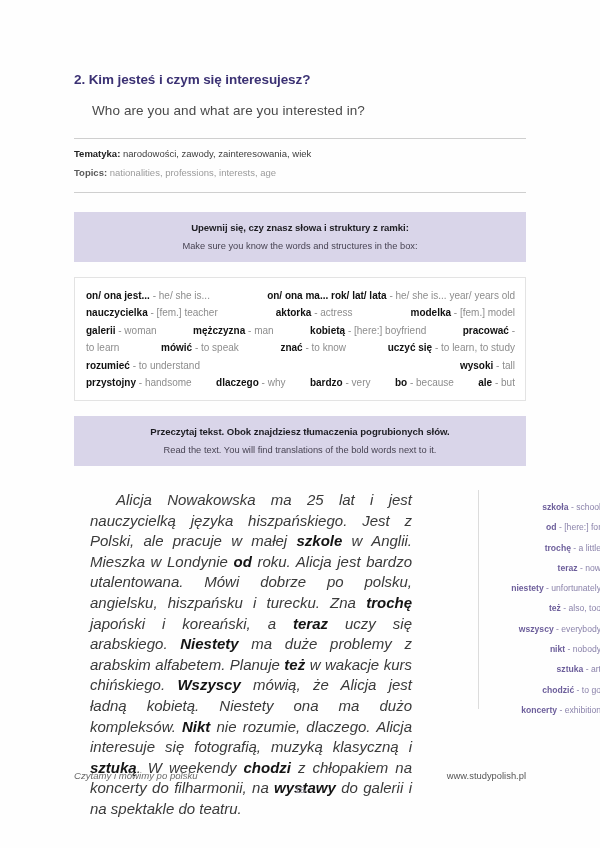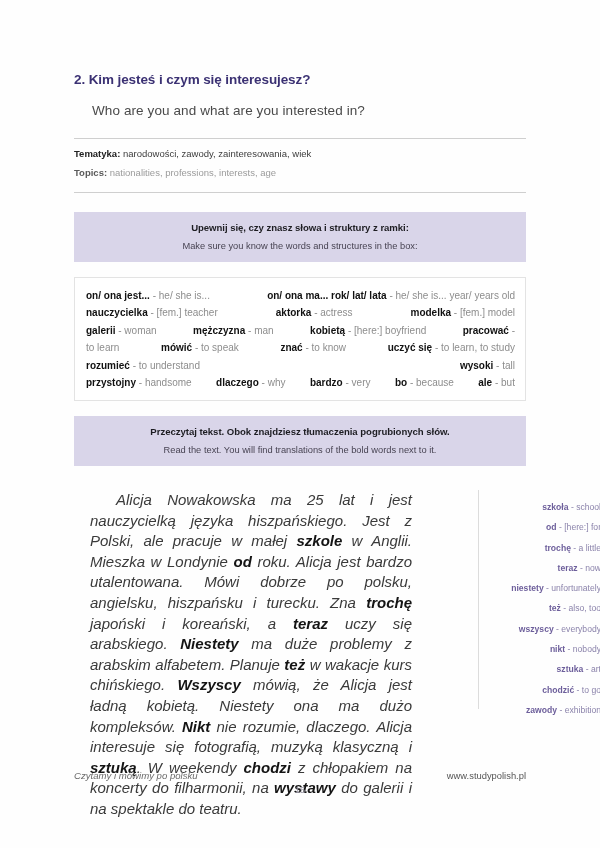--- a/index.html
+++ b/index.html
@@ -262,21 +262,21 @@
         <div class="gl-row"><b>szkoła</b><span> - school</span></div>
         <div class="gl-row"><b>od</b><span> - [here:] for</span></div>
         <div class="gl-row"><b>trochę</b><span> - a little</span></div>
         <div class="gl-row"><b>teraz</b><span> - now</span></div>
         <div class="gl-row"><b>niestety</b><span> - unfortunately</span></div>
         <div class="gl-row"><b>też</b><span> - also, too</span></div>
         <div class="gl-row"><b>wszyscy</b><span> - everybody</span></div>
         <div class="gl-row"><b>nikt</b><span> - nobody</span></div>
         <div class="gl-row"><b>sztuka</b><span> - art</span></div>
         <div class="gl-row"><b>chodzić</b><span> - to go</span></div>
-        <div class="gl-row"><b>zawody</b><span>  - exhibition</span></div>
+        <div class="gl-row"><b>koncerty</b><span>  - exhibition</span></div>
       </div>
 
     <div class="footer-left">Czytamy i mówimy po polsku</div>
     <div class="footer-right">www.studypolish.pl</div>
     <div class="footer-page">15</div>
 
   </div>
 </div>
 
 </body></html>

